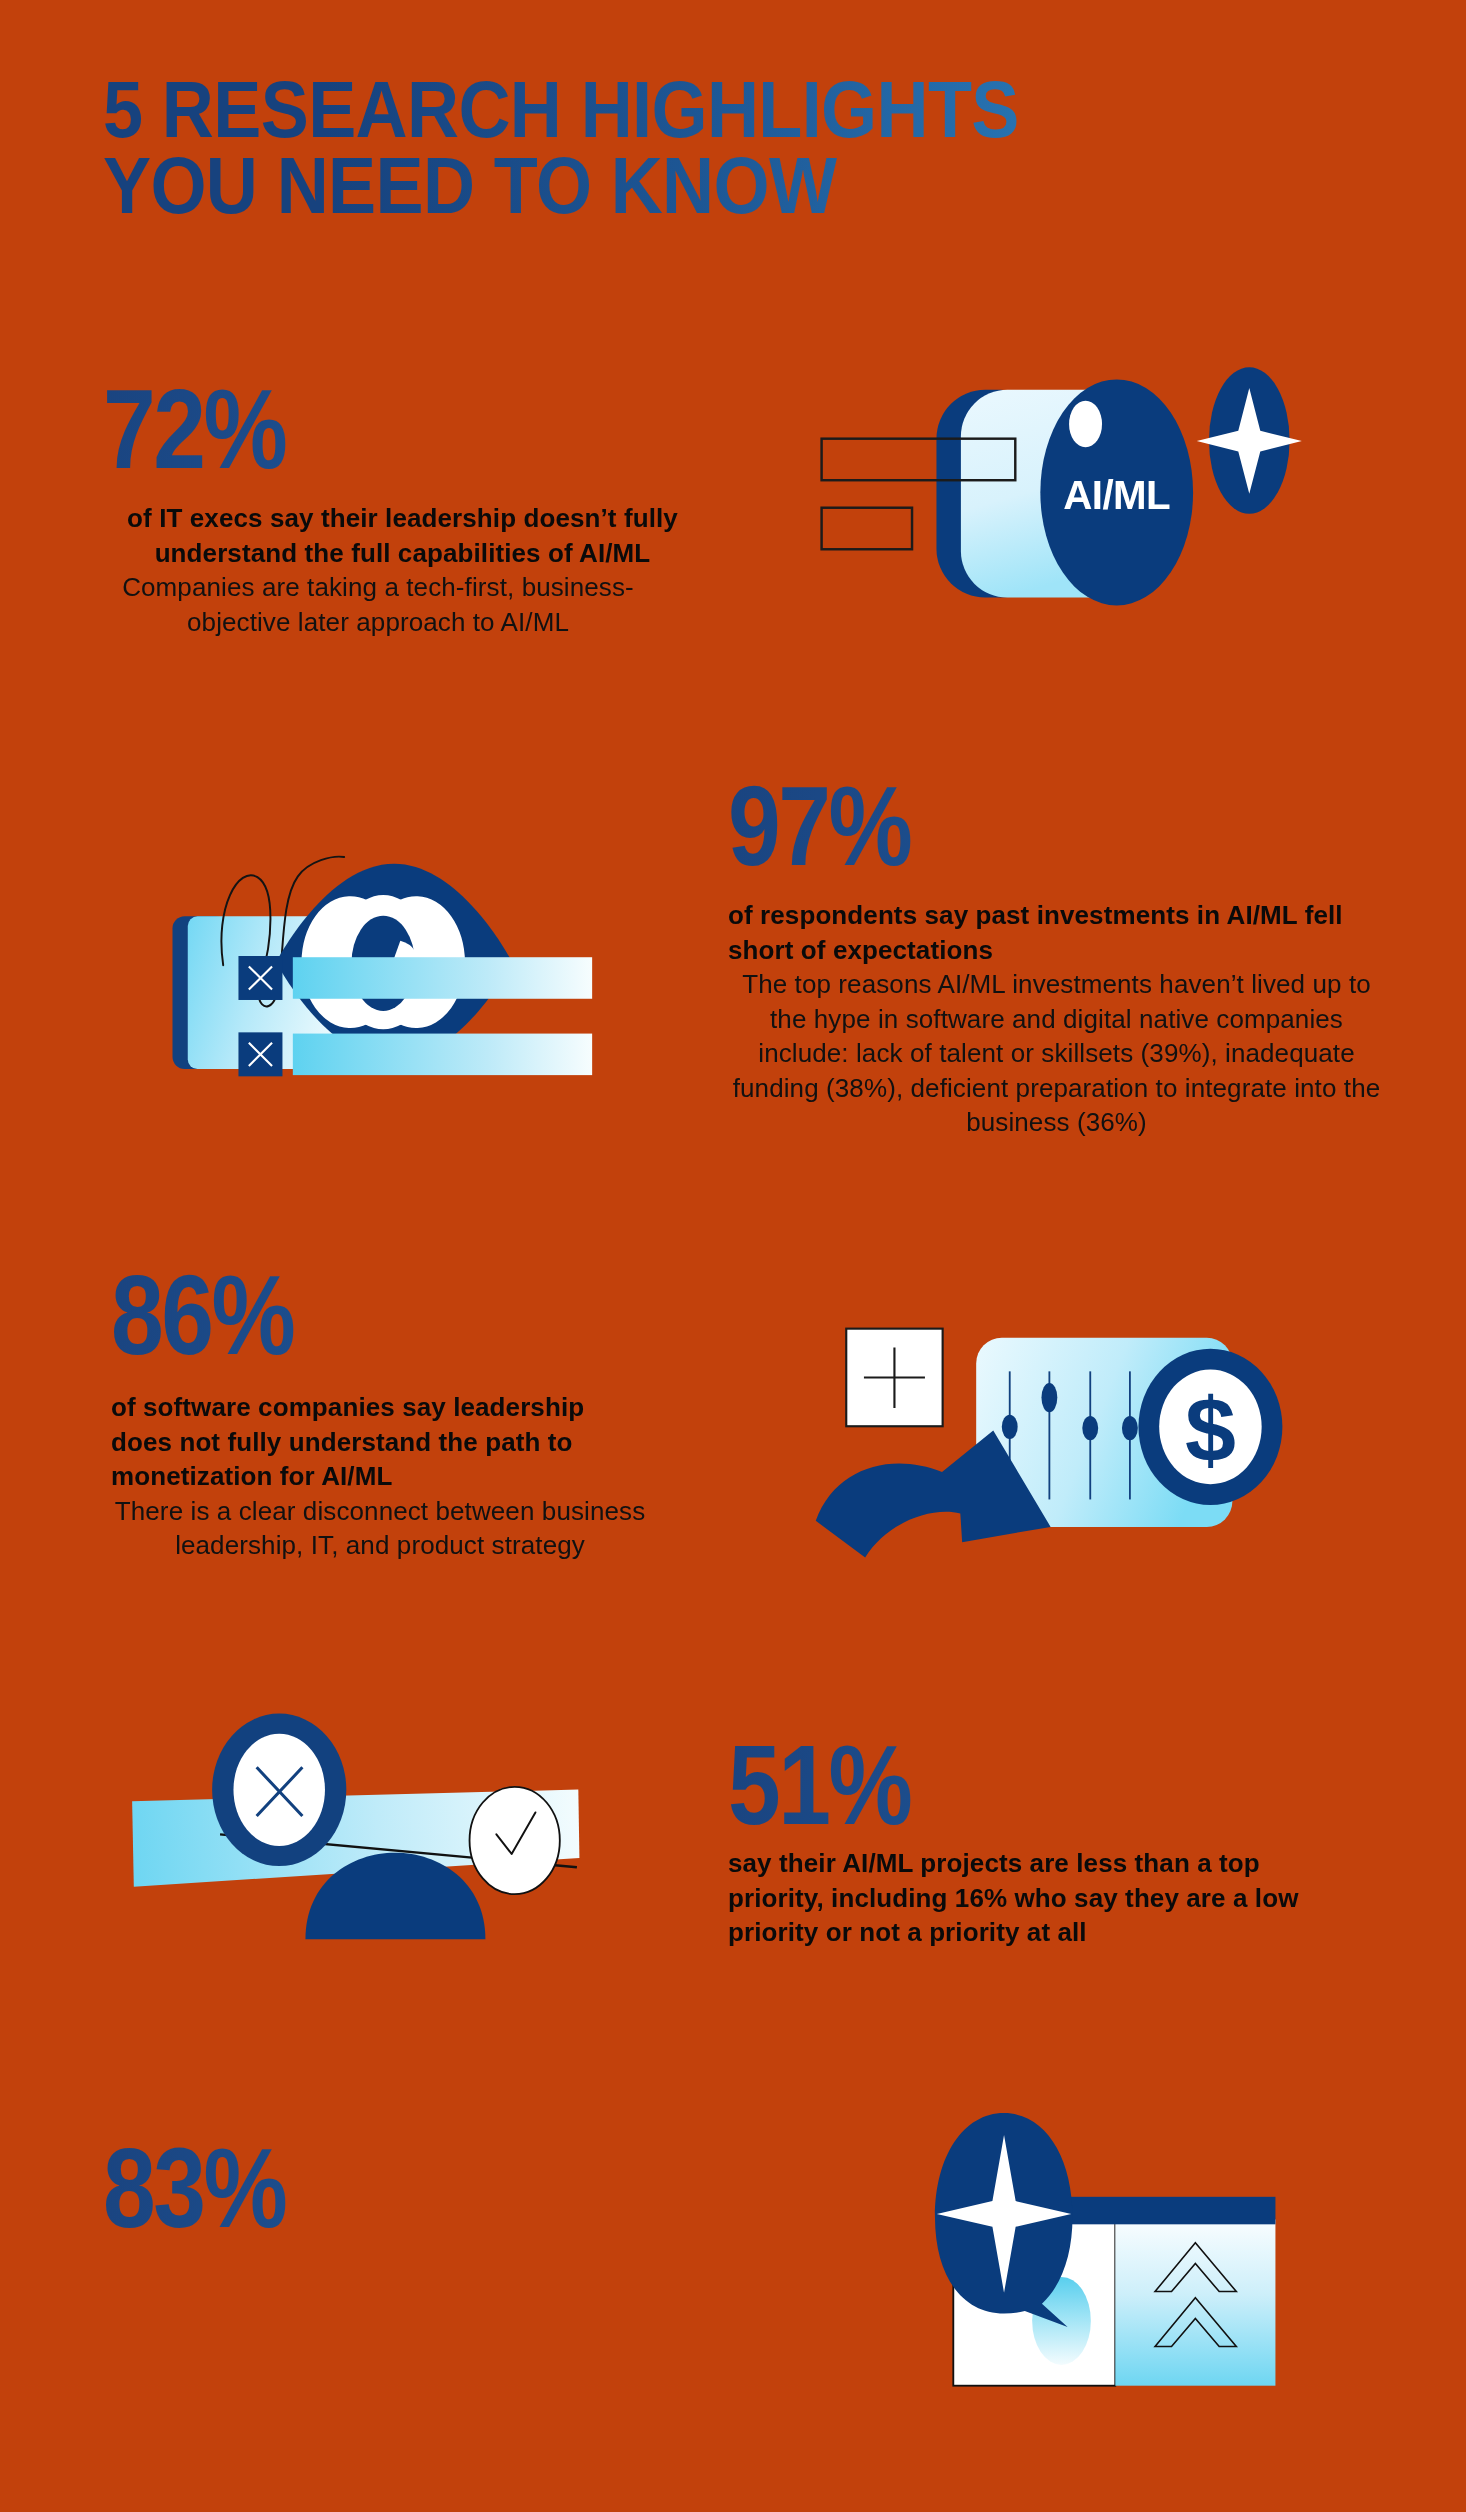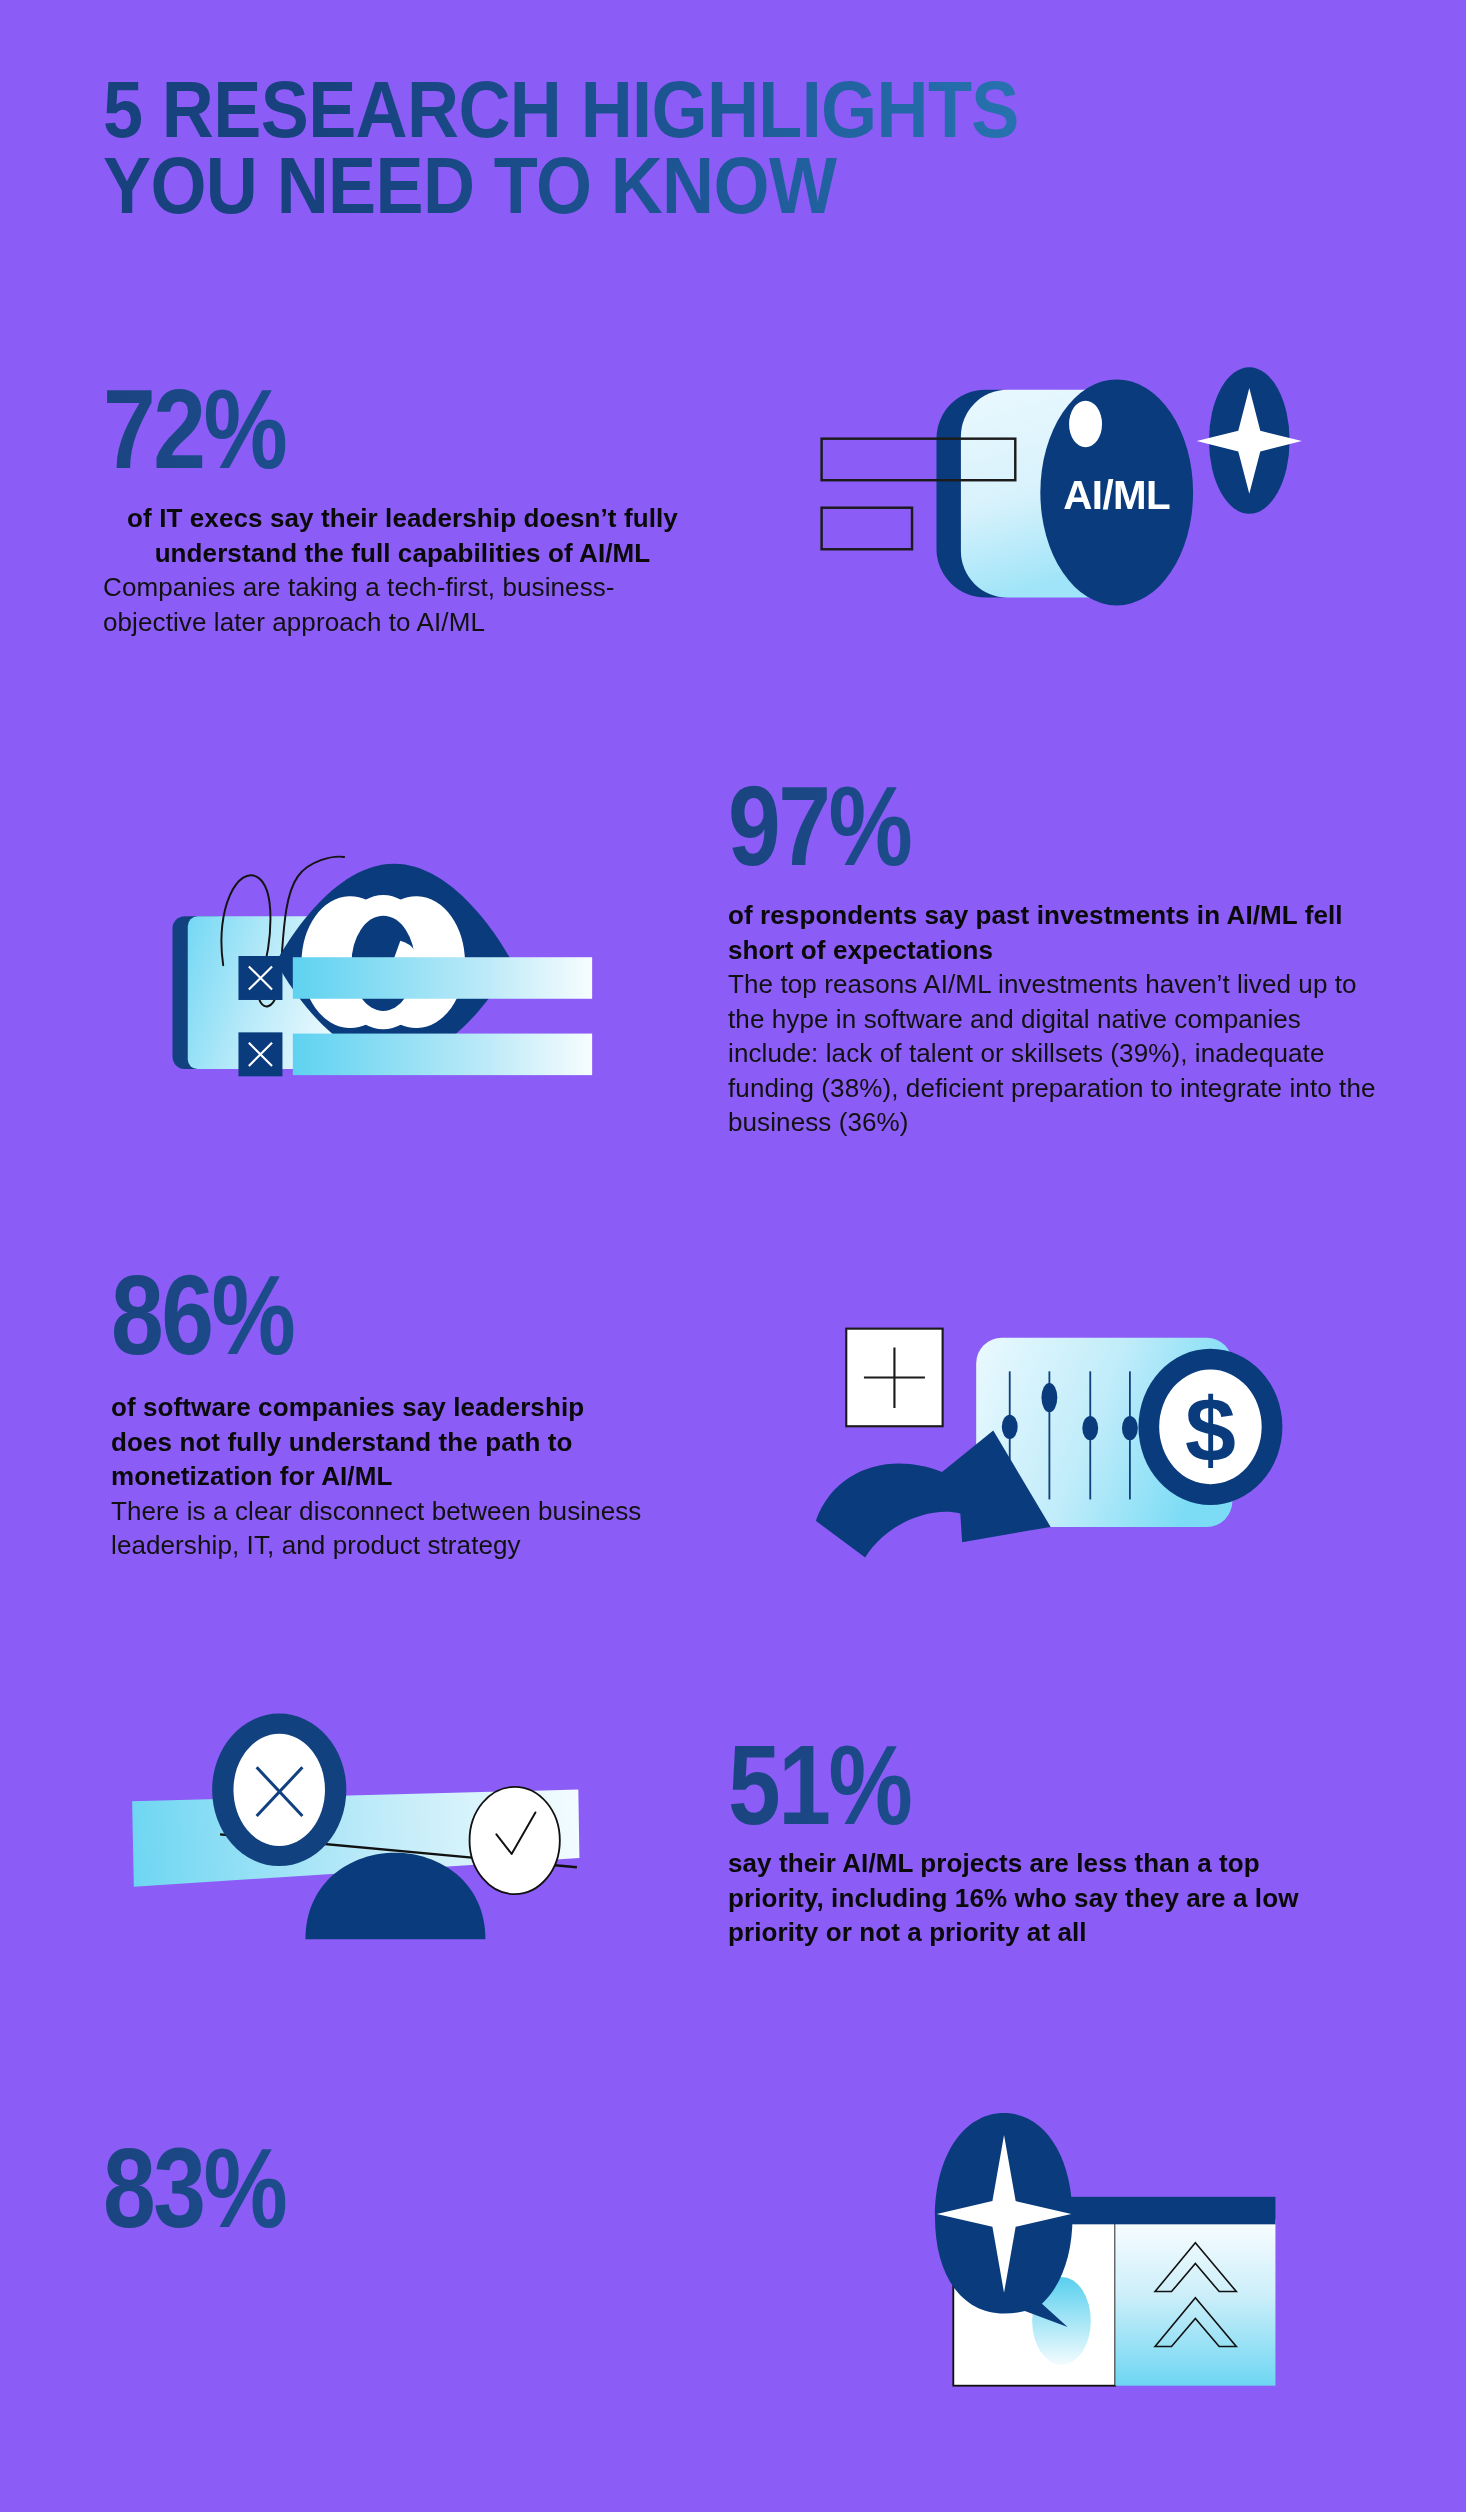--- a/index.html
+++ b/index.html
@@ -11,21 +11,21 @@
     width: 1466px;
     height: 2512px;
     font-family: "Liberation Sans", sans-serif;
     position: relative;
     overflow: hidden;
   }
   .page {
     position: relative;
     width: 1466px;
     height: 2512px;
-    background: #8b5cf6;
+    background: #c2410c;
   }
 
   
   #title-block {
     position: absolute;
     left: 103px;
     top: 72px;
     width: 1161px;
   }
   .title-line {
@@ -73,20 +73,21 @@
     color: #0a0a0a;
     letter-spacing: 0.1px;
   }
   .subline {
     font-family: "Liberation Sans Narrow", "Liberation Sans", sans-serif;
     font-weight: 400;
     font-size: 26px;
     line-height: 1.33;
     color: #111111;
     letter-spacing: 0.1px;
+    text-align: center;
   }
 
   .illus { position: absolute; }
   svg { display: block; overflow: visible; }
 </style>
 </head>
 <body>
 
 <div class="page">
 

